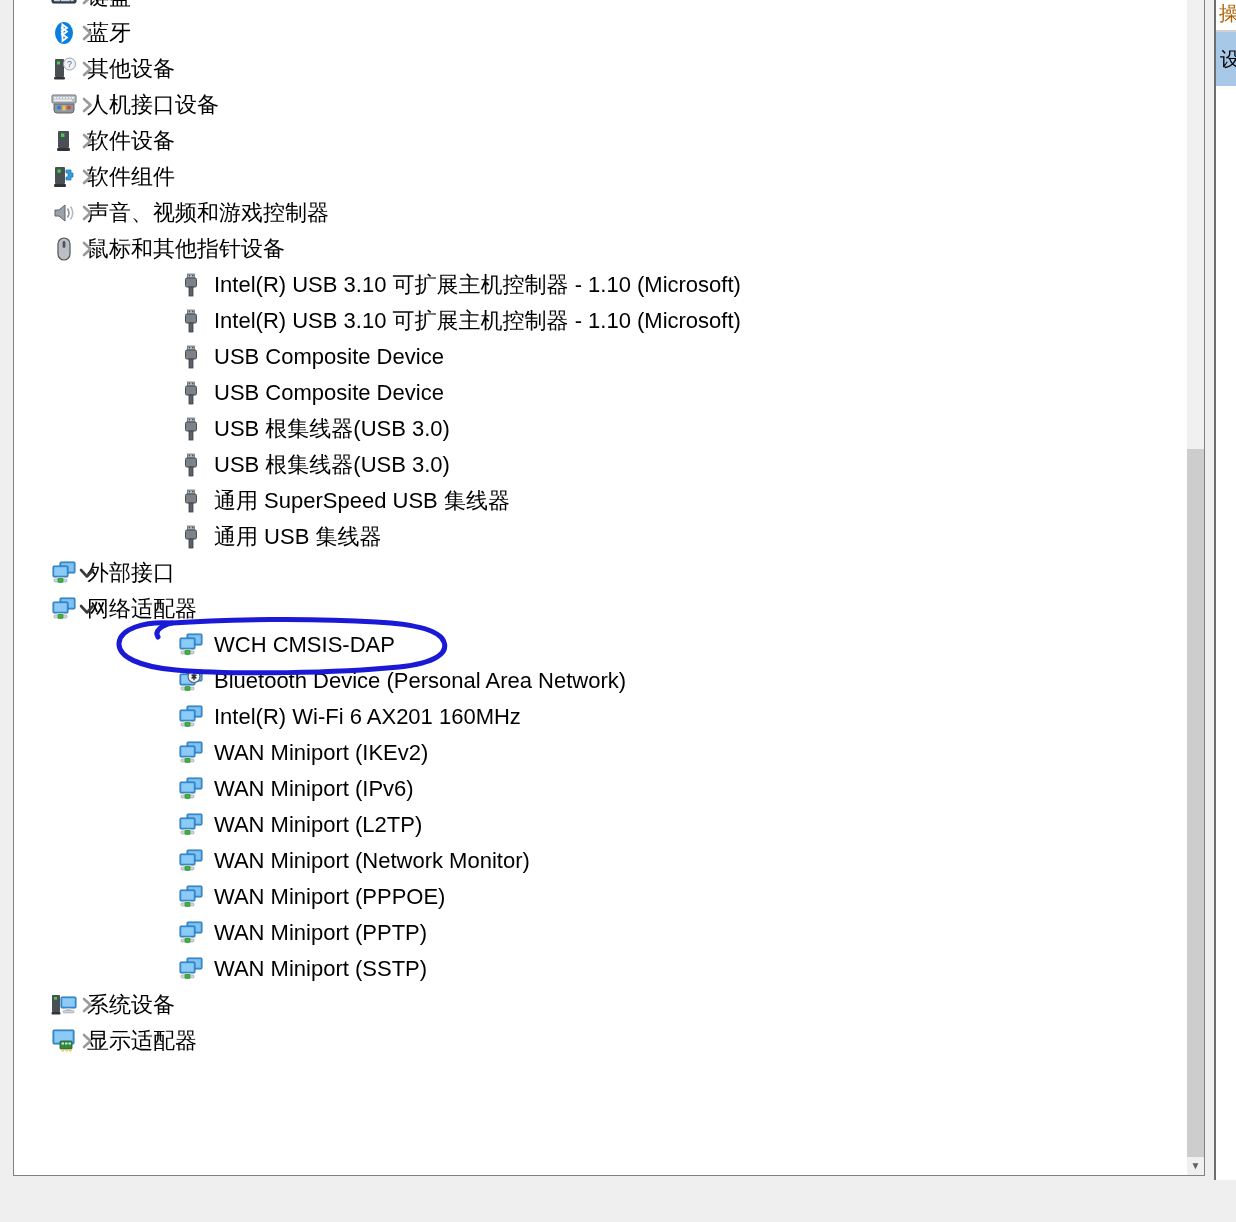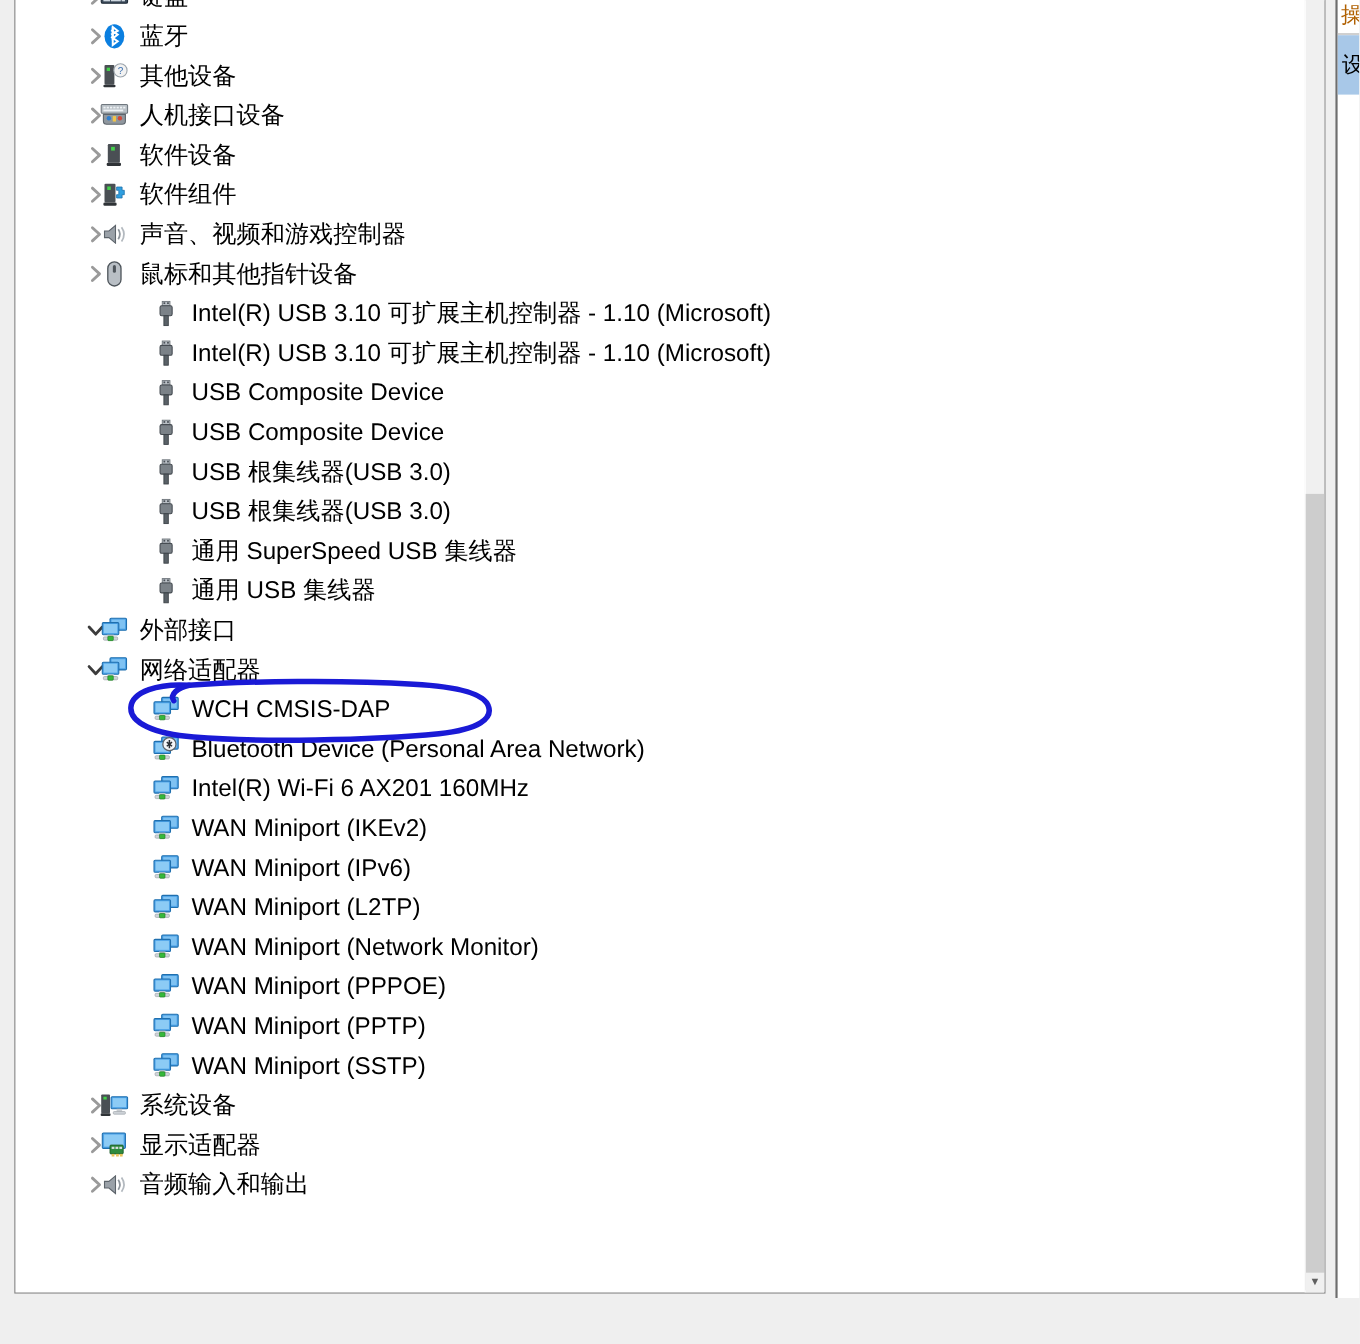--- a/index.html
+++ b/index.html
@@ -52,22 +52,22 @@
     line-height: 36px;
     white-space: nowrap;
     display: flex;
     align-items: center;
     font-size: 22px;
     color: #000000;
     user-select: none;
   }
 
   
-  .row.lvl1 { padding-left: 77px; }
-  .row.lvl2 { padding-left: 124px; }
+  .row.lvl1 { padding-left: 37px; }
+  .row.lvl2 { padding-left: 124px; margin-left: 40px; }
 
   .twisty {
     position: absolute;
     left: 62px;
     top: 0;
     width: 22px;
     height: 36px;
     display: flex;
     align-items: center;
     justify-content: center;
@@ -638,35 +638,20 @@
                 </g>
                 <g fill="#e8c35a">
                   <rect x="10.5" y="21" width="2.5" height="2.4"></rect>
                   <rect x="14.5" y="21" width="2.5" height="2.4"></rect>
                   <rect x="18" y="21" width="2.5" height="2.4"></rect>
                 </g>
               </svg>
             </span>
             <span class="label">显示适配器</span>
           </div>
-          <div class="row lvl1">
-            <span class="twisty">
-              <svg width="20" height="20" viewBox="0 0 20 20" xmlns="http://www.w3.org/2000/svg">
-                <path d="M7 4 L13.5 10 L7 16" fill="none" stroke="#9a9a9a" stroke-width="2.6" stroke-linecap="round" stroke-linejoin="round"></path>
-              </svg>
-            </span>
-            <span class="ico">
-              <svg viewBox="0 0 26 26" xmlns="http://www.w3.org/2000/svg">
-                <path d="M4 10 h4 L14 5 v16 L8 16 H4 z" fill="#9aa1a8" stroke="#5c636a" stroke-width="1"></path>
-                <path d="M16.5 8.5 q3 4.5 0 9" fill="none" stroke="#8d949b" stroke-width="1.6"></path>
-                <path d="M19.5 6.5 q4.5 6.5 0 13" fill="none" stroke="#b3b9bf" stroke-width="1.6"></path>
-              </svg>
-            </span>
-            <span class="label">音频输入和输出</span>
-          </div>
         </div>
 
       <svg class="annot" viewBox="0 0 340 62" xmlns="http://www.w3.org/2000/svg">
         <path d="M 58 8
                  C 30 6, 6 14, 5 28
                  C 4 42, 26 52, 62 55
                  C 120 60, 225 58, 285 52
                  C 322 48, 334 38, 330 27
                  C 326 15, 300 9, 262 7
                  C 200 3, 110 4, 58 8 Z" fill="none" stroke="#1a1ad6" stroke-width="5" stroke-linecap="round" stroke-linejoin="round"></path>

